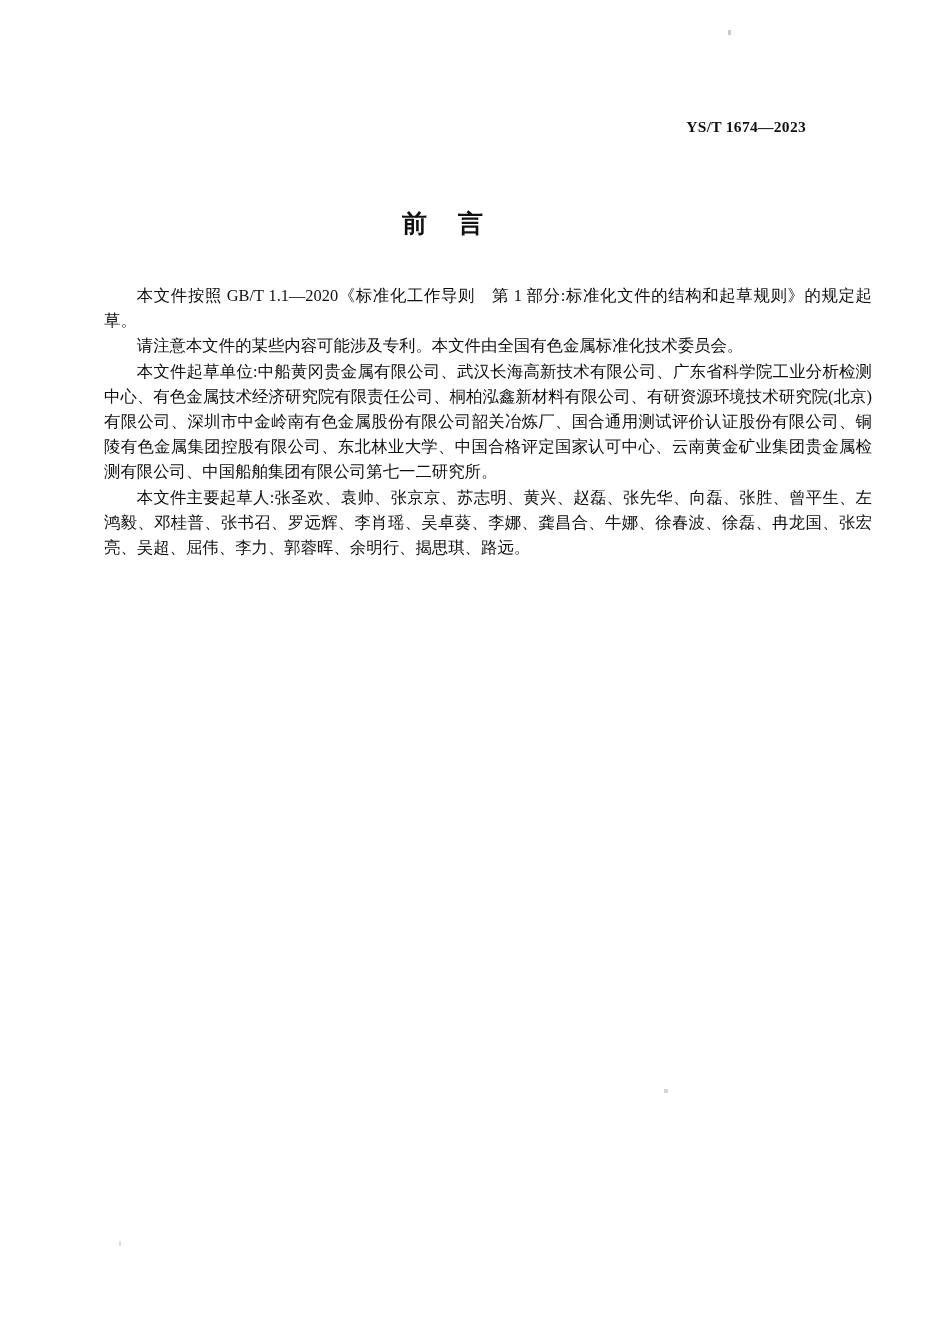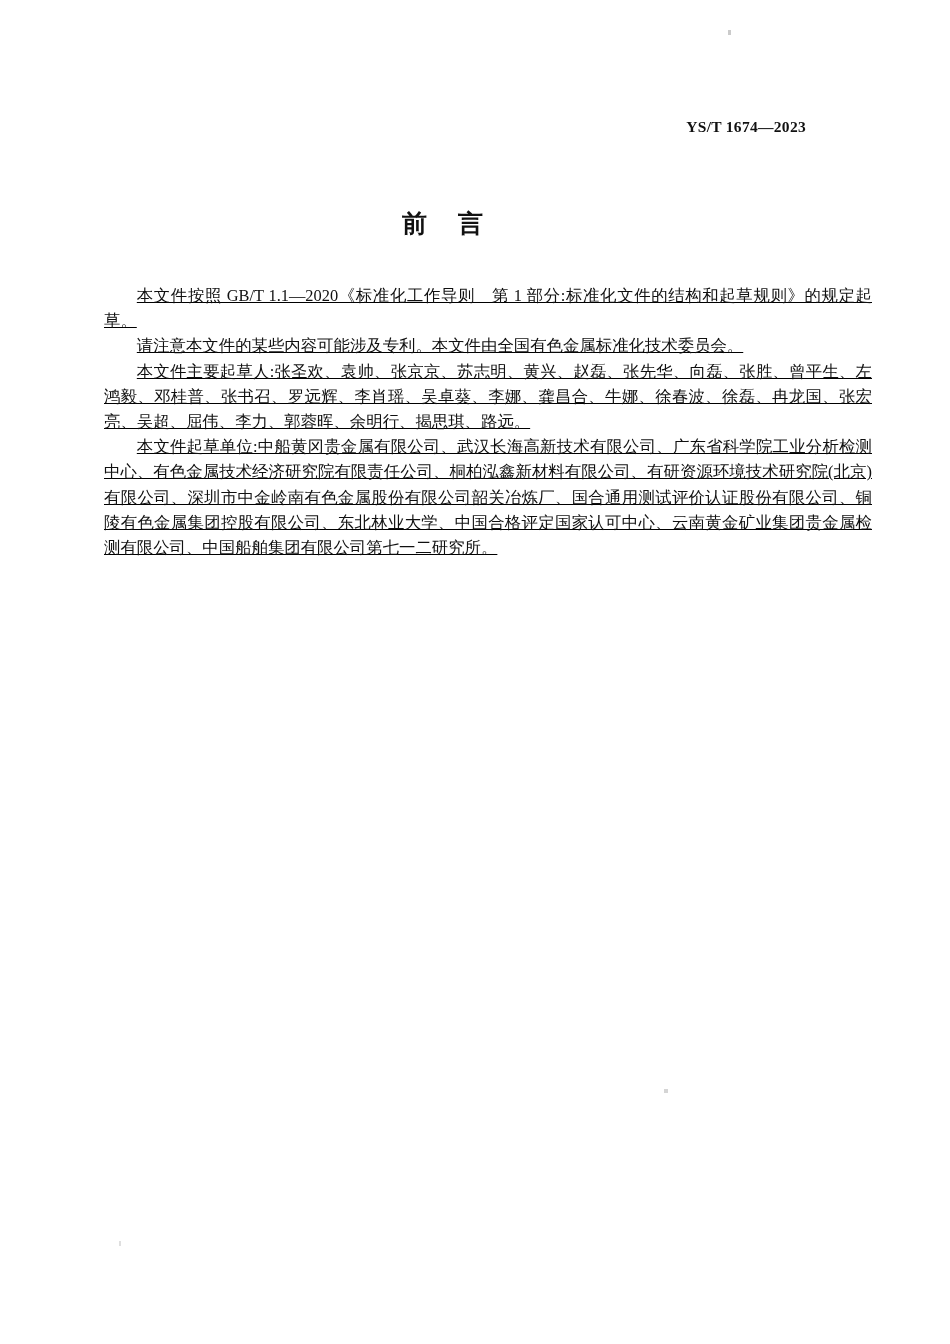--- a/index.html
+++ b/index.html
@@ -57,21 +57,20 @@
     display: inline-block;
     width: 30px;
   }
 
   
   .content {
     position: absolute;
     left: 104px;
     top: 283px;
     width: 768px;
-    text-decoration: underline;
   }
   .para {
     font-size: 16.4px;
     line-height: 25.2px;
     text-align: justify;
     text-justify: inter-character;
     margin: 0 0 0 0;
     color: #101010;
     word-break: break-all;
   }
@@ -98,21 +97,21 @@
     <div class="std-number">YS/T 1674—2023</div>
   </div>
 
   <div class="doc-title">
     <span>前</span><span class="gap"></span><span>言</span>
   </div>
 
   <div class="content">
     <p class="para indent">本文件按照 GB/T 1.1—2020《标准化工作导则　第 1 部分:标准化文件的结构和起草规则》的规定起草。</p>
     <p class="para indent">请注意本文件的某些内容可能涉及专利。本文件由全国有色金属标准化技术委员会。</p>
+    <p class="para indent">本文件起草单位:中船黄冈贵金属有限公司、武汉长海高新技术有限公司、广东省科学院工业分析检测中心、有色金属技术经济研究院有限责任公司、桐柏泓鑫新材料有限公司、有研资源环境技术研究院(北京)有限公司、深圳市中金岭南有色金属股份有限公司韶关冶炼厂、国合通用测试评价认证股份有限公司、铜陵有色金属集团控股有限公司、东北林业大学、中国合格评定国家认可中心、云南黄金矿业集团贵金属检测有限公司、中国船舶集团有限公司第七一二研究所。</p>
     <p class="para indent">本文件主要起草人:张圣欢、袁帅、张京京、苏志明、黄兴、赵磊、张先华、向磊、张胜、曾平生、左鸿毅、邓桂普、张书召、罗远辉、李肖瑶、吴卓葵、李娜、龚昌合、牛娜、徐春波、徐磊、冉龙国、张宏亮、吴超、屈伟、李力、郭蓉晖、余明行、揭思琪、路远。</p>
-    <p class="para indent">本文件起草单位:中船黄冈贵金属有限公司、武汉长海高新技术有限公司、广东省科学院工业分析检测中心、有色金属技术经济研究院有限责任公司、桐柏泓鑫新材料有限公司、有研资源环境技术研究院(北京)有限公司、深圳市中金岭南有色金属股份有限公司韶关冶炼厂、国合通用测试评价认证股份有限公司、铜陵有色金属集团控股有限公司、东北林业大学、中国合格评定国家认可中心、云南黄金矿业集团贵金属检测有限公司、中国船舶集团有限公司第七一二研究所。</p>
   </div>
 
   <div class="speck s1"></div>
   <div class="speck s2"></div>
   <div class="speck s3"></div>
 
 </div>
 
 </body></html>

